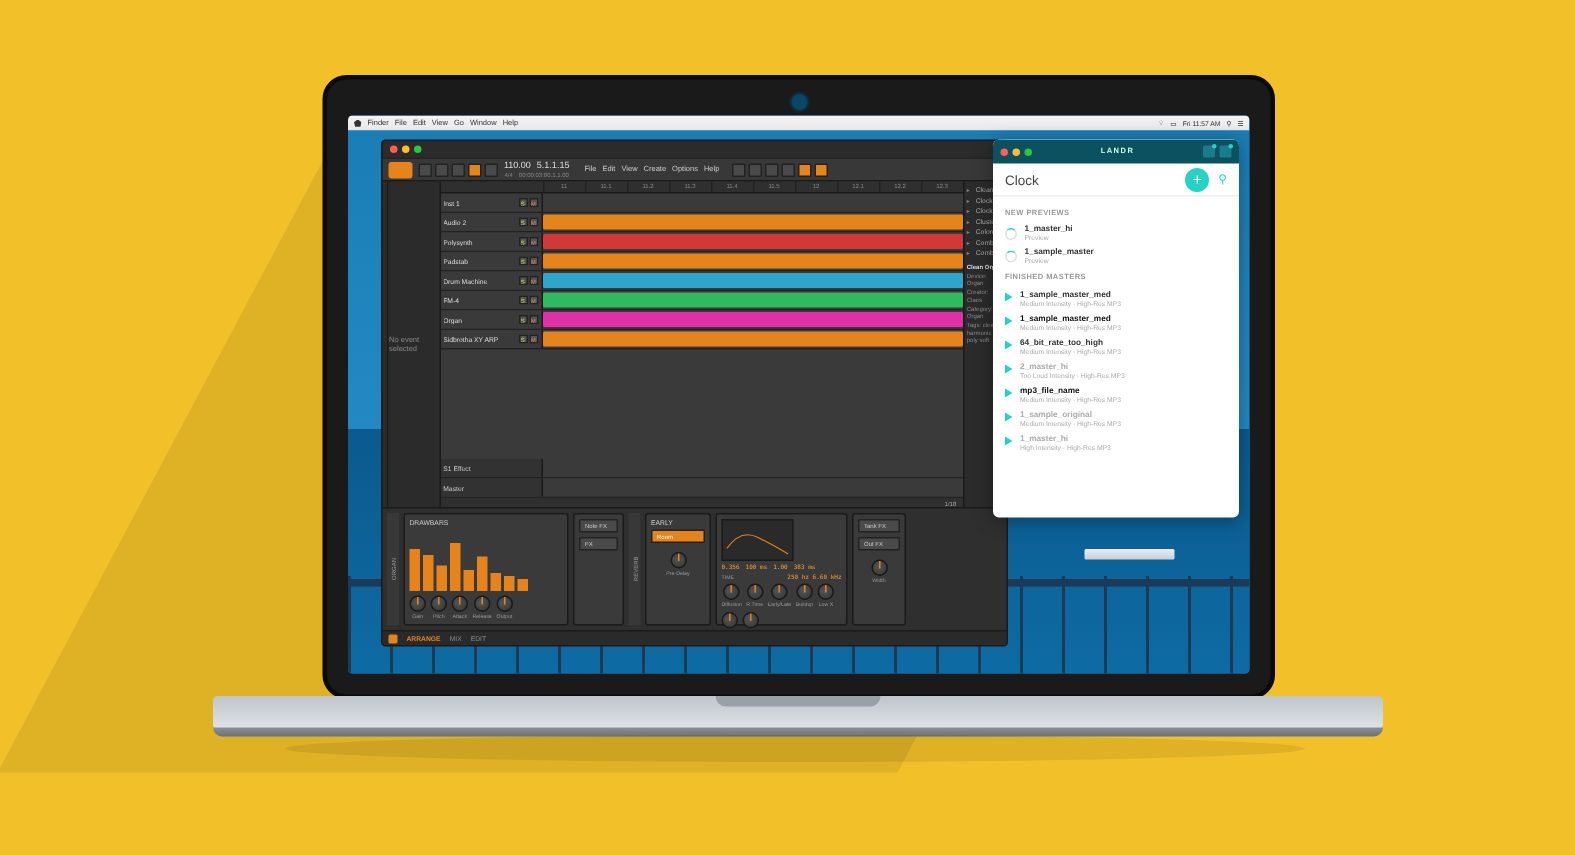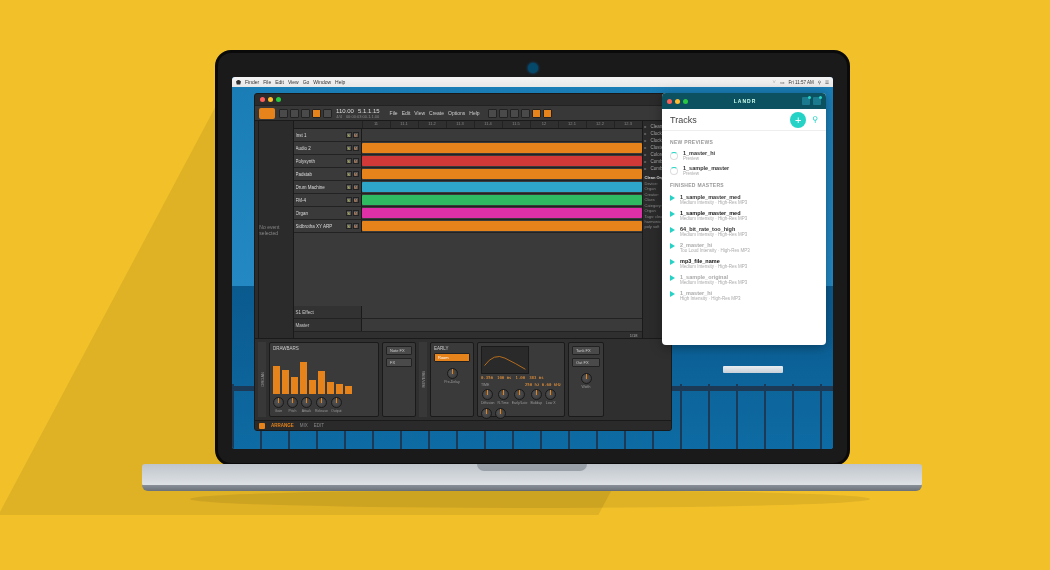--- a/index.html
+++ b/index.html
@@ -491,21 +491,21 @@
             <div class="tl y"></div>
             <div class="tl g"></div>
           </div>
           <div class="landr-title">LANDR</div>
           <div class="landr-hdr-icons">
             <div class="hdr-icon"></div>
             <div class="hdr-icon"></div>
           </div>
         </div>
         <div class="landr-sub">
-          <span class="landr-sub-title">Tracks</span>
+          <span class="landr-sub-title">Clock</span>
           <div style="display:flex;gap:6px;align-items:center">
             <div class="add-btn">+</div>
             <span class="search-ic">⚲</span>
           </div>
         </div>
         <div class="landr-body">
           <div class="section-lbl">NEW PREVIEWS</div>
           <div id="landr-previews">
               <div class="preview-row">
                 <div class="spinner"></div>

